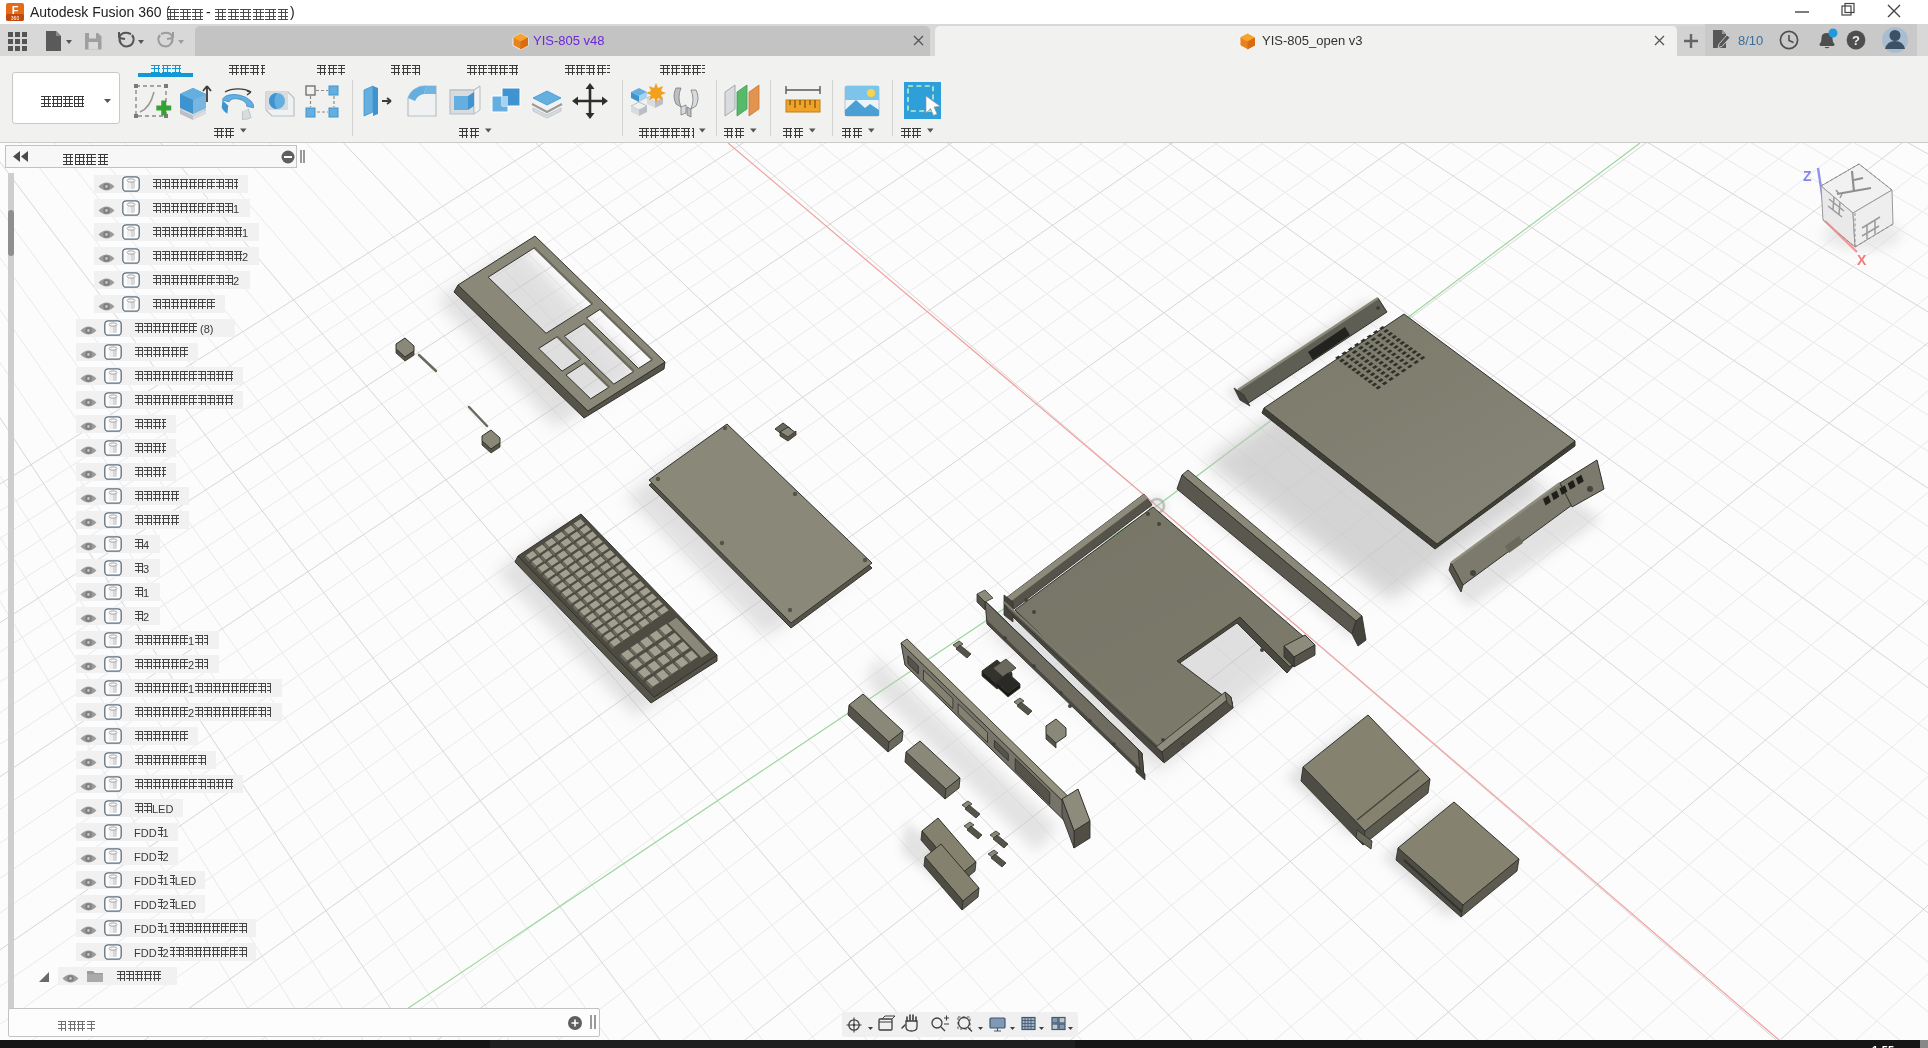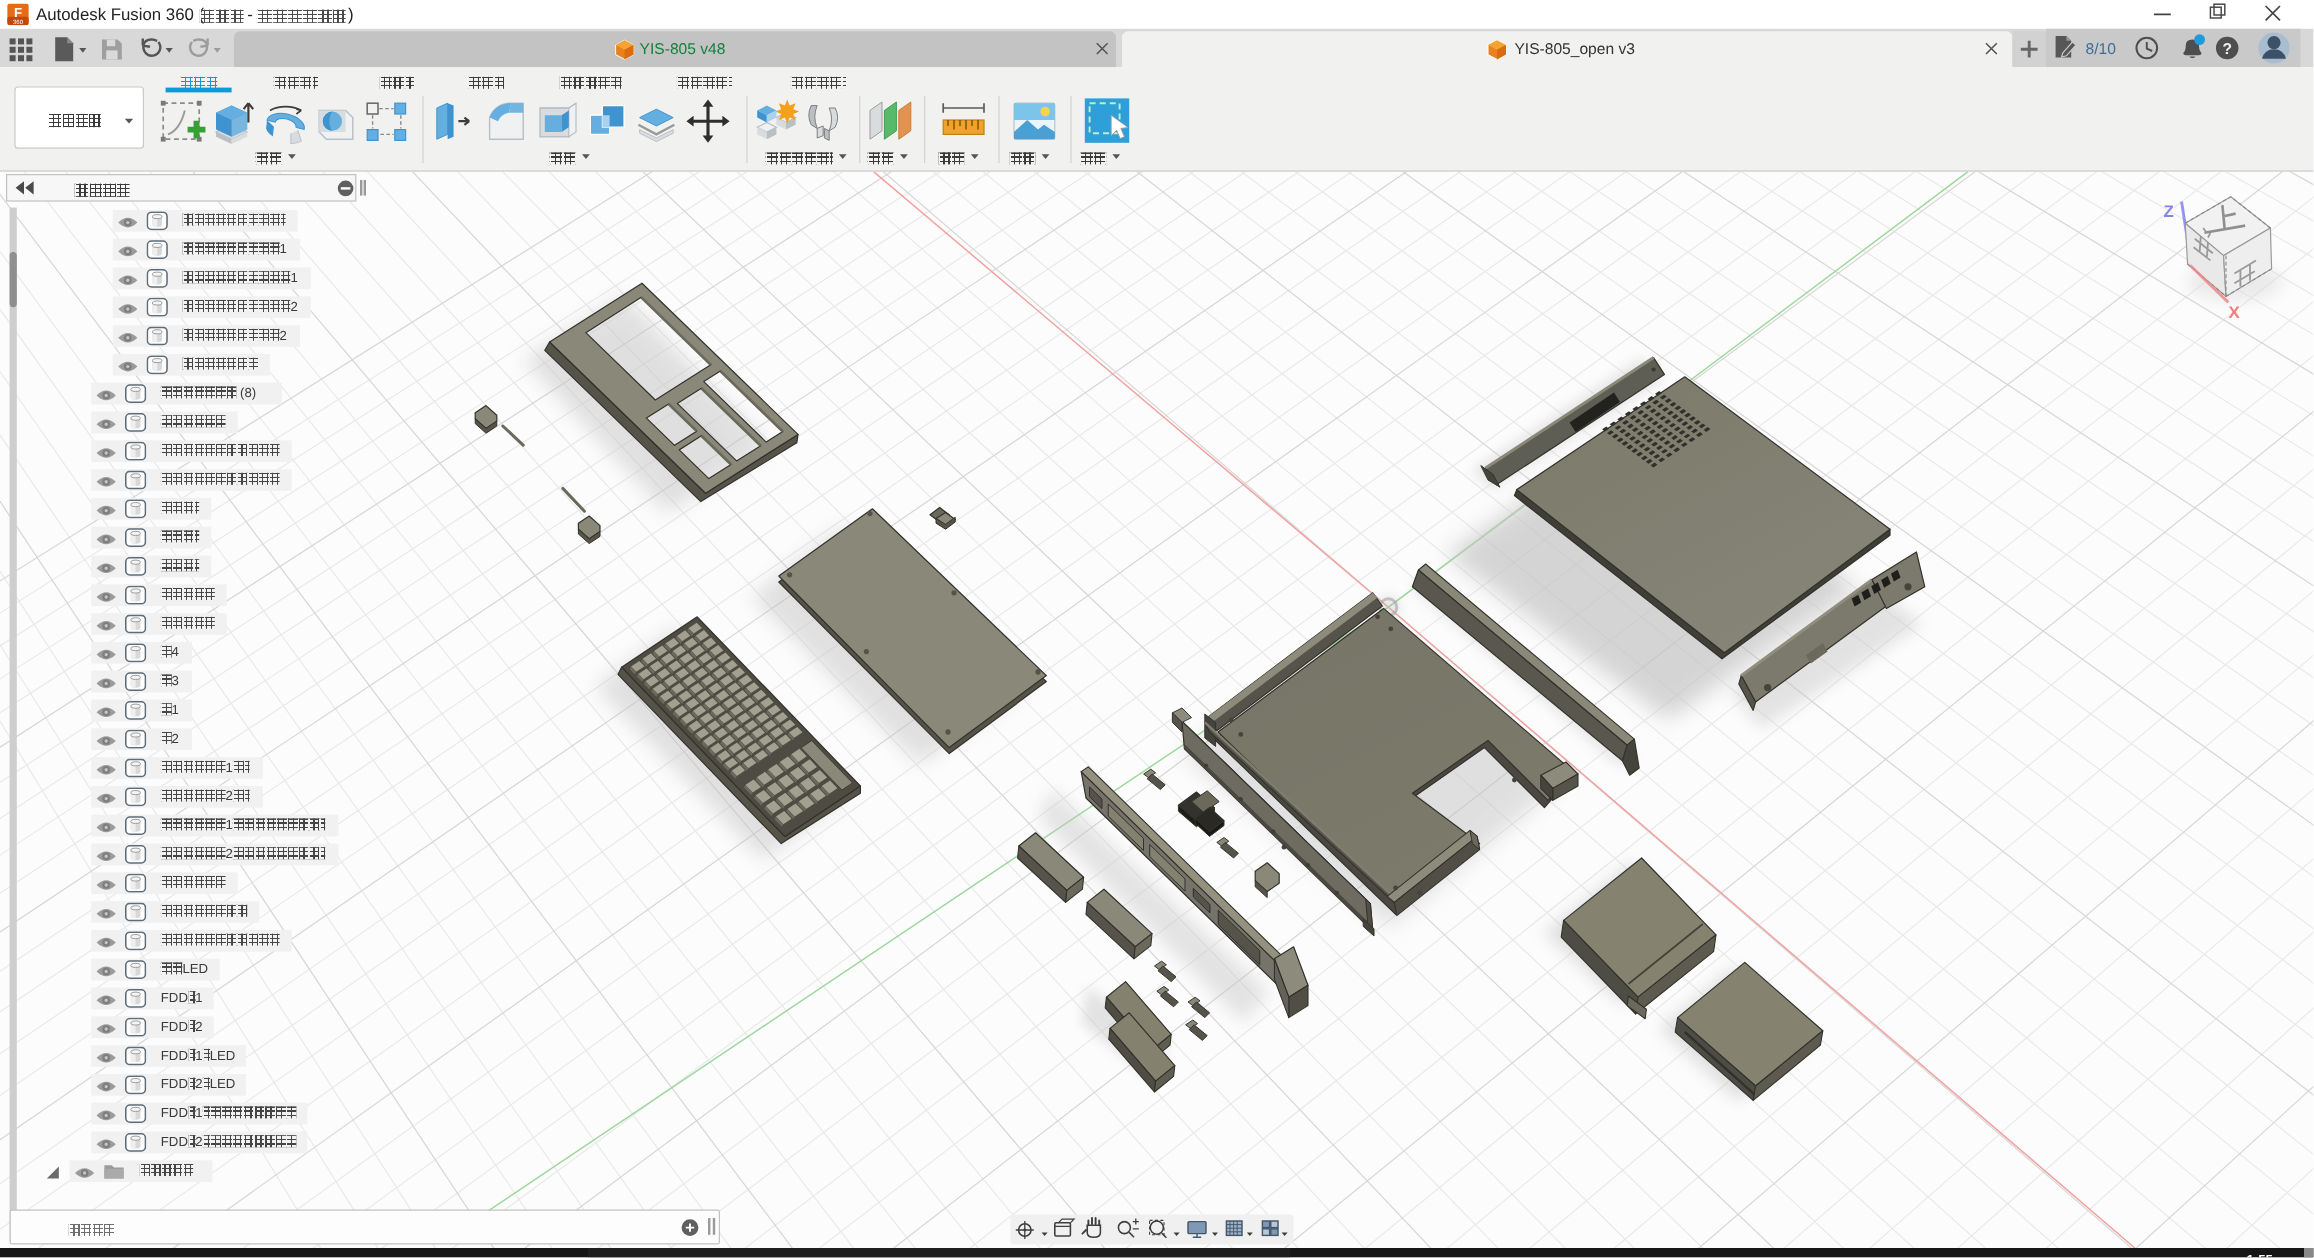--- a/index.html
+++ b/index.html
@@ -720,21 +720,21 @@
 <path d="M167 10 q-2 -6 -9 -5 l-3 1 M167 10 l0 -6 M167 10 l-6 1" stroke="#555" stroke-width="2" fill="none"></path>
 <path d="M172 12 l6 0 -3 4 z" fill="#555"></path>
       </g>
 </svg>
     <div class="abs" style="left:195px;top:2px;width:735px;height:30px;background:#c3c3c3;border-radius:5px 5px 0 0"></div>
     <svg class="abs" style="left:511px;top:8px" width="19" height="19">
 <path d="M9.5 1.5 L17 5.5 L17 13.5 L9.5 17.5 L2 13.5 L2 5.5 Z" fill="#e8821e" stroke="#fff" stroke-width="0.8"></path>
 <path d="M9.5 1.5 L17 5.5 L9.5 9.5 L2 5.5 Z" fill="#f6a331"></path>
 <path d="M9.5 9.5 L17 5.5 L17 13.5 L9.5 17.5 Z" fill="#d96c10"></path>
 </svg>
-    <span class="tx" style="left:533px;top:9px;font-size:13px;color:#15803d">YIS-805 v48</span>
+    <span class="tx" style="left:533px;top:9px;font-size:13px;color:#6d28d9">YIS-805 v48</span>
     <svg class="abs" style="left:911px;top:9px" width="15" height="15">
       <path d="M3 3 L12 12 M12 3 L3 12" stroke="#555" stroke-width="1.3"></path>
     </svg>
     <div class="abs" style="left:935px;top:2px;width:742px;height:30px;background:#f1f1f0;border-radius:5px 5px 0 0"></div>
     <svg class="abs" style="left:1238px;top:8px" width="19" height="19">
 <path d="M9.5 1.5 L17 5.5 L17 13.5 L9.5 17.5 L2 13.5 L2 5.5 Z" fill="#e8821e" stroke="#fff" stroke-width="0.8"></path>
 <path d="M9.5 1.5 L17 5.5 L9.5 9.5 L2 5.5 Z" fill="#f6a331"></path>
 <path d="M9.5 9.5 L17 5.5 L17 13.5 L9.5 17.5 Z" fill="#d96c10"></path>
 </svg>
     <span class="tx" style="left:1262px;top:9px;font-size:13px;color:#333">YIS-805_open v3</span>

